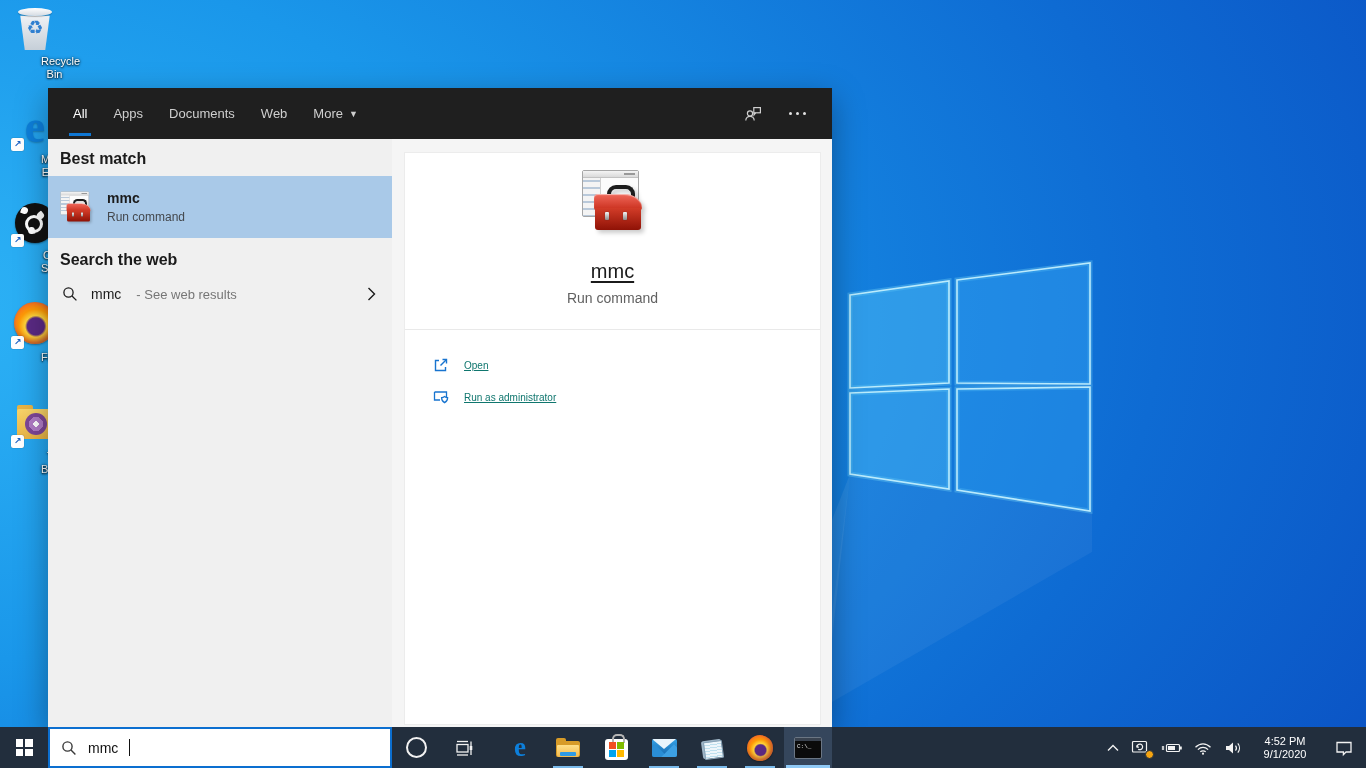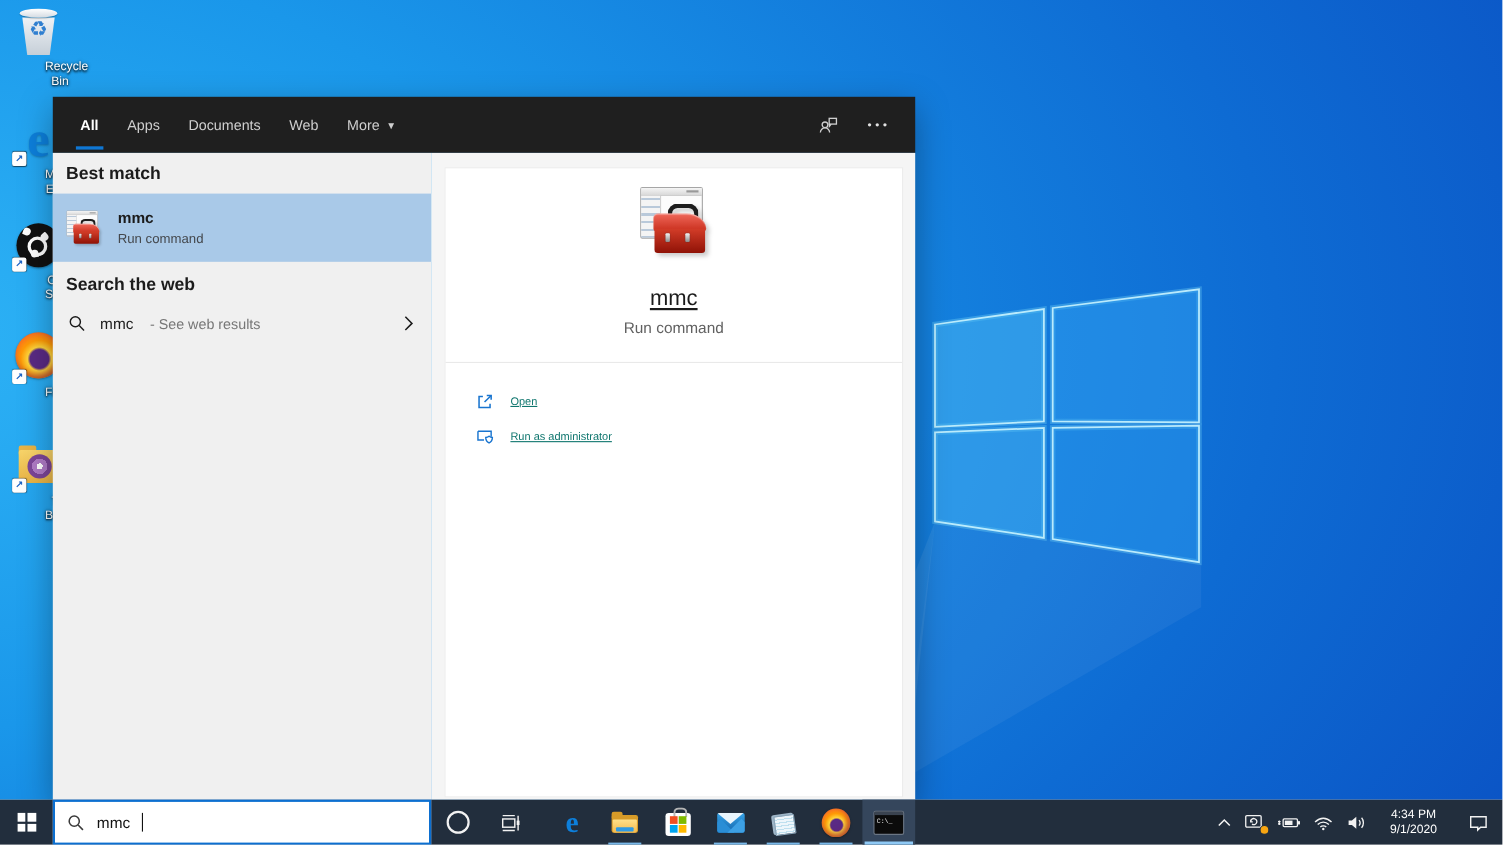--- a/index.html
+++ b/index.html
@@ -51,21 +51,21 @@
     background:linear-gradient(#f9d56a,#e9b445);}
   .tor-tab{position:absolute;left:5px;top:4px;width:16px;height:8px;border-radius:2px 2px 0 0;background:#e9b445;}
   .tor-onion{position:absolute;left:13px;top:12px;width:22px;height:22px;border-radius:50%;
     background:radial-gradient(circle,#ffffff 0 18%,#b07cc6 18% 45%,#7d4698 45% 100%);}
   
   .search-panel{position:absolute;left:48px;top:88px;width:784px;height:639px;z-index:5;
     box-shadow:0 10px 30px rgba(0,0,0,.35);}
   .panel-header{height:51px;background:#1f1f1f;display:flex;align-items:stretch;padding-left:12px;}
   .tab{display:flex;align-items:center;padding:0 13px;font-size:13px;color:#cfcfcf;position:relative;cursor:default;}
   .tab .caret{font-size:9px;margin-left:6px;color:#cfcfcf;}
-  .tab.selected{color:#fff;font-weight:bold;}
+  .tab.selected{color:#fff;font-weight:normal;}
   .tab.selected::after{content:"";position:absolute;left:9px;right:9px;bottom:3px;height:3px;background:#0f77d4;}
   .header-right{margin-left:auto;display:flex;align-items:center;gap:22px;padding-right:24px;}
   .hdr-icon{display:flex;align-items:center;justify-content:center;width:22px;height:22px;}
   .ellipsis{display:flex;gap:4px;}
   .ellipsis i{width:3px;height:3px;border-radius:50%;background:#e2e2e2;}
   .panel-body{display:flex;height:588px;}
   .results-col{width:344px;background:#f0f0f0;}
   .section-label{margin:11px 12px 8px;font-size:16px;font-weight:bold;color:#1b1b1b;}
   .result-row{height:62px;background:#a9c9e8;display:flex;align-items:center;padding:0 12px;gap:15px;}
   .rr-text .rr-title{font-size:14px;font-weight:bold;color:#1b1b1b;}
@@ -451,21 +451,21 @@
       </svg>
     </div>
     <div class="tray-btn">
       <svg width="20" height="16" viewBox="0 0 20 16" fill="none" stroke="#f2f2f2" stroke-width="1.2">
         <polygon points="3,6 6,6 10,2.5 10,13.5 6,10 3,10" fill="#f2f2f2" stroke="none"></polygon>
         <path d="M12.5,5.5 a4,4 0 0 1 0,5"></path>
         <path d="M14.8,3.4 a7.2,7.2 0 0 1 0,9.2"></path>
       </svg>
     </div>
     <div class="clock">
-      <div>4:34 PM</div>
+      <div>4:52 PM</div>
       <div>9/1/2020</div>
     </div>
     <div class="tray-btn" style="padding:0 12px;">
       <svg width="20" height="18" viewBox="0 0 20 18" fill="none" stroke="#f2f2f2" stroke-width="1.3">
         <path d="M3,3.5 h14 v9.5 h-5 l-2.6,2.6 v-2.6 h-6.4 z"></path>
       </svg>
     </div>
   </div>
 </div>
 

